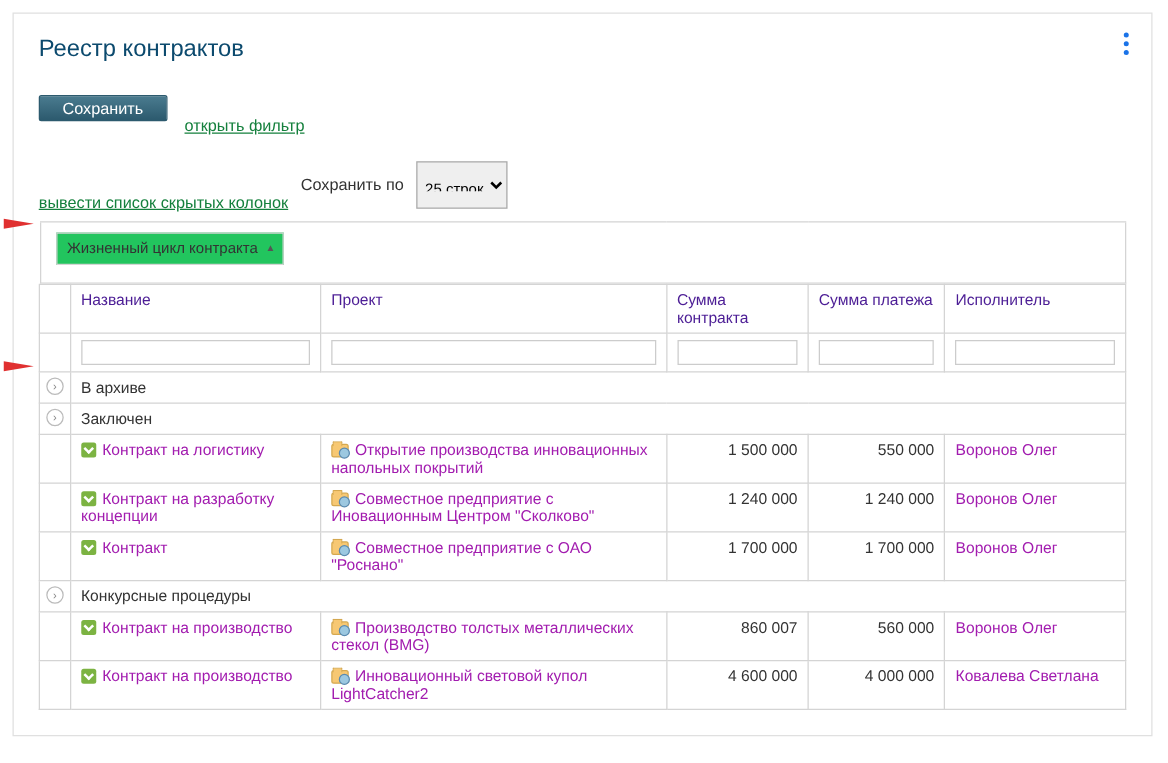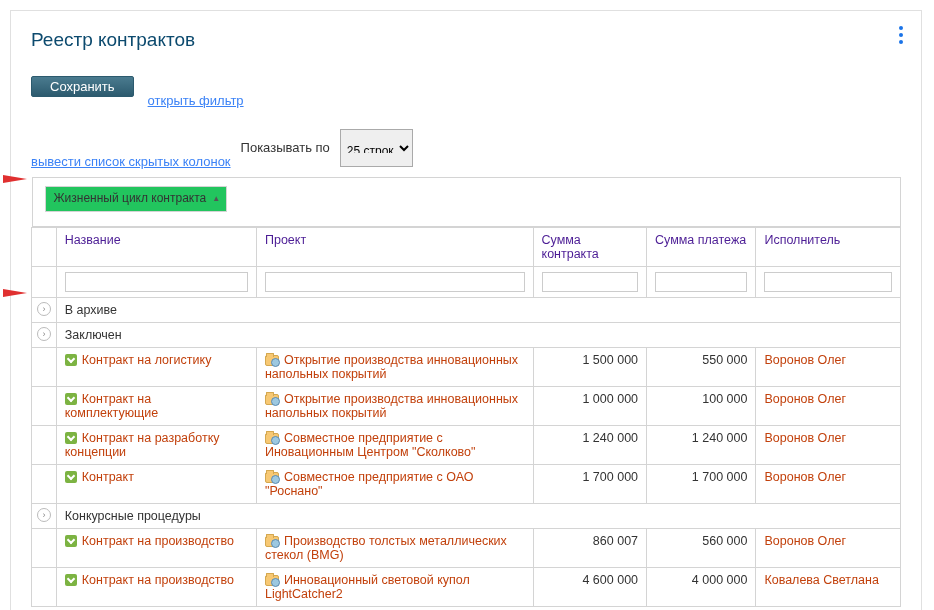--- a/index.html
+++ b/index.html
@@ -36,21 +36,21 @@
   .btn-save {
     background: linear-gradient(#4a7b8f, #2c5a6e);
     color: #fff;
     border: 1px solid #2c5a6e;
     padding: 2px 18px;
     font-size: 13px;
     cursor: pointer;
     border-radius: 2px;
   }
   .link {
-    color: #3b82f6;
+    color: #15803d;
     text-decoration: underline;
     cursor: pointer;
     margin-top: 28px;
   }
   .toolbar-row1 { display: flex; align-items: center; gap: 14px; margin-bottom: 18px; }
   .toolbar-row2 { display: flex; align-items: center; gap: 10px; margin-bottom: 8px; }
   select {
     font-size: 12px;
     border: 1px solid #aaa;
     padding: 13px 2px;
@@ -90,21 +90,21 @@
     color: #555;
   }
   .filter-input {
     width: 100%;
     border: 1px solid #ccc;
     height: 20px;
     font-size: 12px;
     padding: 0 4px;
   }
   .num { text-align: right; margin-left: 20px; }
-  .row-link { color: #c2410c; text-decoration: none; cursor: pointer; }
+  .row-link { color: #a21caf; text-decoration: none; cursor: pointer; }
   .icon-contract {
     display: inline-block;
     width: 12px; height: 12px;
     background: #7cb342;
     border-radius: 2px;
     vertical-align: middle;
     margin-right: 5px;
     position: relative;
   }
   .icon-contract::after {
@@ -190,21 +190,21 @@
 
   <div class="title">Реестр контрактов</div>
 
   <div class="toolbar-row1">
     <button class="btn-save">Сохранить</button>
     <span class="link">открыть фильтр</span>
   </div>
 
   <div class="toolbar-row2">
     <span class="link">вывести список скрытых колонок</span>
-    <span>Показывать по</span>
+    <span>Сохранить по</span>
     <select>
       <option>25 строк</option>
     </select>
   </div>
 
   <table class="grid">
     <colgroup>
       <col class="col-expand">
         <col class="col-name">
         <col class="col-project">
@@ -256,28 +256,20 @@
         <tr>
           <td></td>
           <td><span class="icon-contract"></span><a class="row-link">Контракт на логистику</a></td>
           <td><span class="icon-project"></span><a class="row-link">Открытие производства инновационных напольных покрытий</a></td>
           <td class="num">1 500 000</td>
           <td class="num">550 000</td>
           <td><a class="row-link">Воронов Олег</a></td>
         </tr>
         <tr>
           <td></td>
-          <td><span class="icon-contract"></span><a class="row-link">Контракт на комплектующие</a></td>
-          <td><span class="icon-project"></span><a class="row-link">Открытие производства инновационных напольных покрытий</a></td>
-          <td class="num">1 000 000</td>
-          <td class="num">100 000</td>
-          <td><a class="row-link">Воронов Олег</a></td>
-        </tr>
-        <tr>
-          <td></td>
           <td><span class="icon-contract"></span><a class="row-link">Контракт на разработку концепции</a></td>
           <td><span class="icon-project"></span><a class="row-link">Совместное предприятие с Иновационным Центром "Сколково"</a></td>
           <td class="num">1 240 000</td>
           <td class="num">1 240 000</td>
           <td><a class="row-link">Воронов Олег</a></td>
         </tr>
         <tr>
           <td></td>
           <td><span class="icon-contract"></span><a class="row-link">Контракт</a></td>
           <td><span class="icon-project"></span><a class="row-link">Совместное предприятие с ОАО "Роснано"</a></td>

